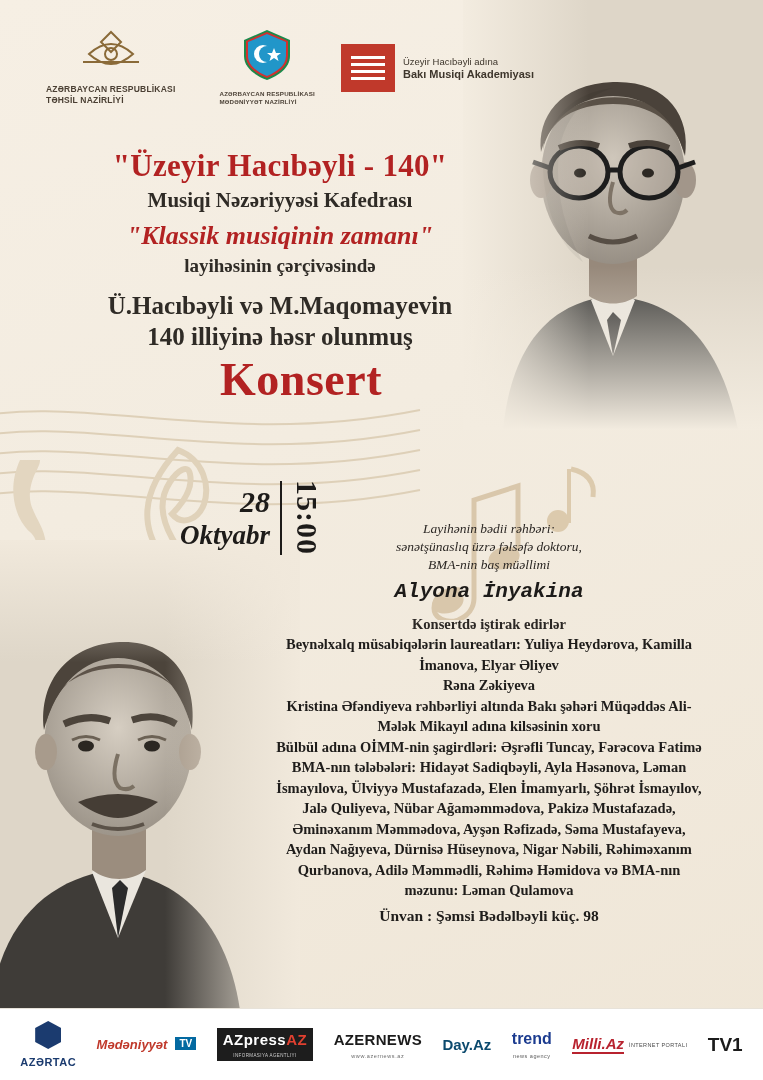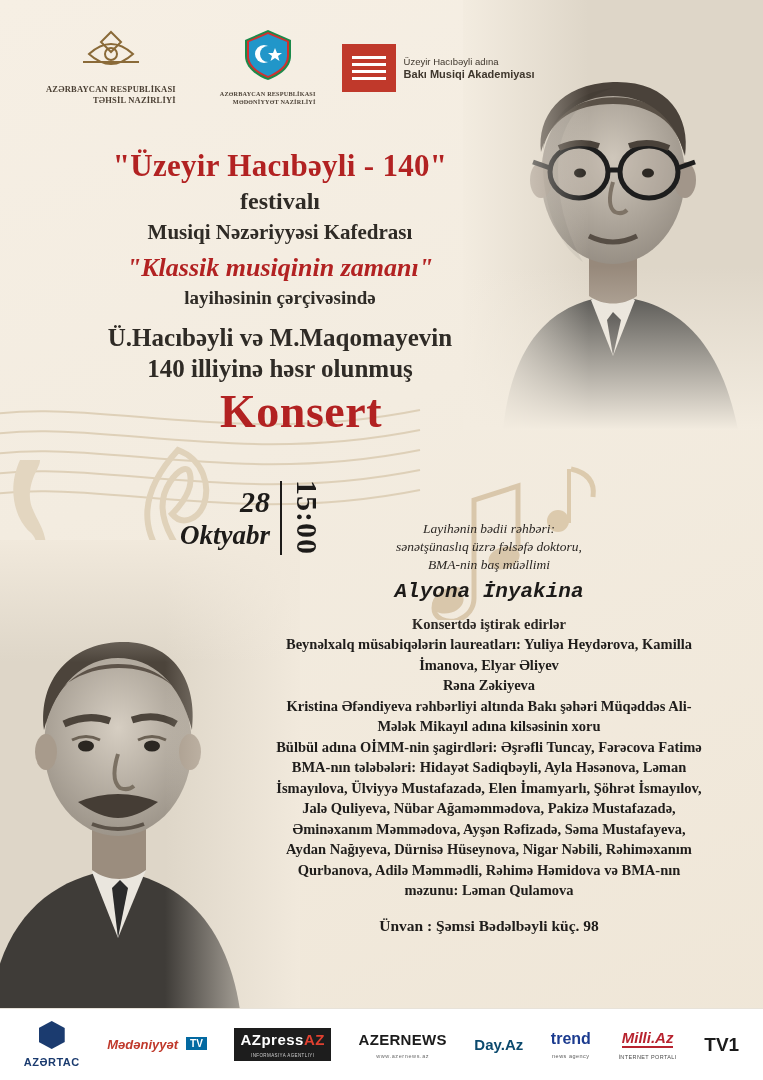--- a/index.html
+++ b/index.html
@@ -40,22 +40,21 @@
     align-items: flex-start;
     padding-left: 46px;
     box-sizing: border-box;
     gap: 26px;
     z-index: 6;
   }
   .logo-block {
     display: flex;
     flex-direction: column;
     align-items: center;
-    text-align: right;
-    font-family: Liberation Serif, serif;
+    text-align: left;
   }
   .logo-block .emblem { margin-bottom: 4px; }
   .logo-caption {
     font-size: 8.5px;
     line-height: 11px;
     color: #4a3f33;
     letter-spacing: .2px;
     font-weight: bold;
   }
   .logo-caption.small {
@@ -252,21 +251,21 @@
   .info-line {
     font-weight: bold;
     font-size: 14.5px;
     line-height: 20.5px;
     color: #1f1d1b;
   }
   .info-address {
     font-weight: bold;
     font-size: 15.5px;
     line-height: 22px;
-    margin-top: 14px;
+    margin-top: 4px;
     color: #1f1d1b;
   }
 
   
   .footer {
     position: absolute;
     left: 0;
     bottom: 0;
     width: 763px;
     height: 72px;
@@ -314,21 +313,21 @@
   .azernews { display:flex; flex-direction:column; align-items:center; }
   .azernews .b1 { font-size: 15px; font-weight: bold; color: #1b1b1b; letter-spacing: .3px;}
   .azernews .b2 { font-size: 5.5px; color: #6b6b6b; letter-spacing: .6px;}
 
   .dayaz { font-size: 15px; font-weight: bold; color: #0c4a6e; justify-content: center; }
 
   .trend { display:flex; flex-direction:column; align-items:center;}
   .trend .t1 { font-size: 16px; font-weight: bold; color: #1b3b8f; }
   .trend .t2 { font-size: 5.5px; color: #5a5a5a; letter-spacing: .5px;}
 
-  .milli { display:flex; flex-direction:column; align-items:center;}
+  .milli { display:flex; flex-direction:row; align-items:center;}
   .milli .m1 { font-size: 15px; font-weight: bold; color: #b8232f; font-style: italic; border-bottom: 2px solid #b8232f;}
   .milli .m2 { font-size: 5.5px; color: #4b4b4b; letter-spacing: .4px; margin-top:1px;}
 
   .tv1 { display:flex; align-items:center; }
   .tv1 .x1 { font-size: 19px; font-weight: bold; color: #1b1b1b; }
 </style>
 </head>
 <body>
 
 <div class="poster">
@@ -516,21 +515,20 @@
       <path d="M78 262 q40 -16 80 0 q-22 16 -40 16 q-18 0 -40 -16z" fill="#453d35"></path>
 
       <path d="M92 284 q26 10 52 0" stroke="#5b5248" stroke-width="4" fill="none"></path>
       <rect x="0" y="0" width="300" height="470" fill="url(#fadeL)"></rect>
       <rect x="0" y="0" width="300" height="470" fill="url(#fadeT)"></rect>
     </svg>
   </div>
 
   <div class="main-text">
     <div class="t-title">"Üzeyir Hacıbəyli - 140"</div>
-    <div class="t-festival">festivalı</div>
     <div class="t-kafedra">Musiqi Nəzəriyyəsi Kafedrası</div>
     <div class="t-project">"Klassik musiqinin zamanı"</div>
     <div class="t-layihe">layihəsinin çərçivəsində</div>
     <div class="t-dedication1">Ü.Hacıbəyli və M.Maqomayevin</div>
     <div class="t-dedication2">140 illiyinə həsr olunmuş</div>
     <div class="t-konsert">Konsert</div>
   </div>
 
   <div class="date-block">
     <div class="date-left">

